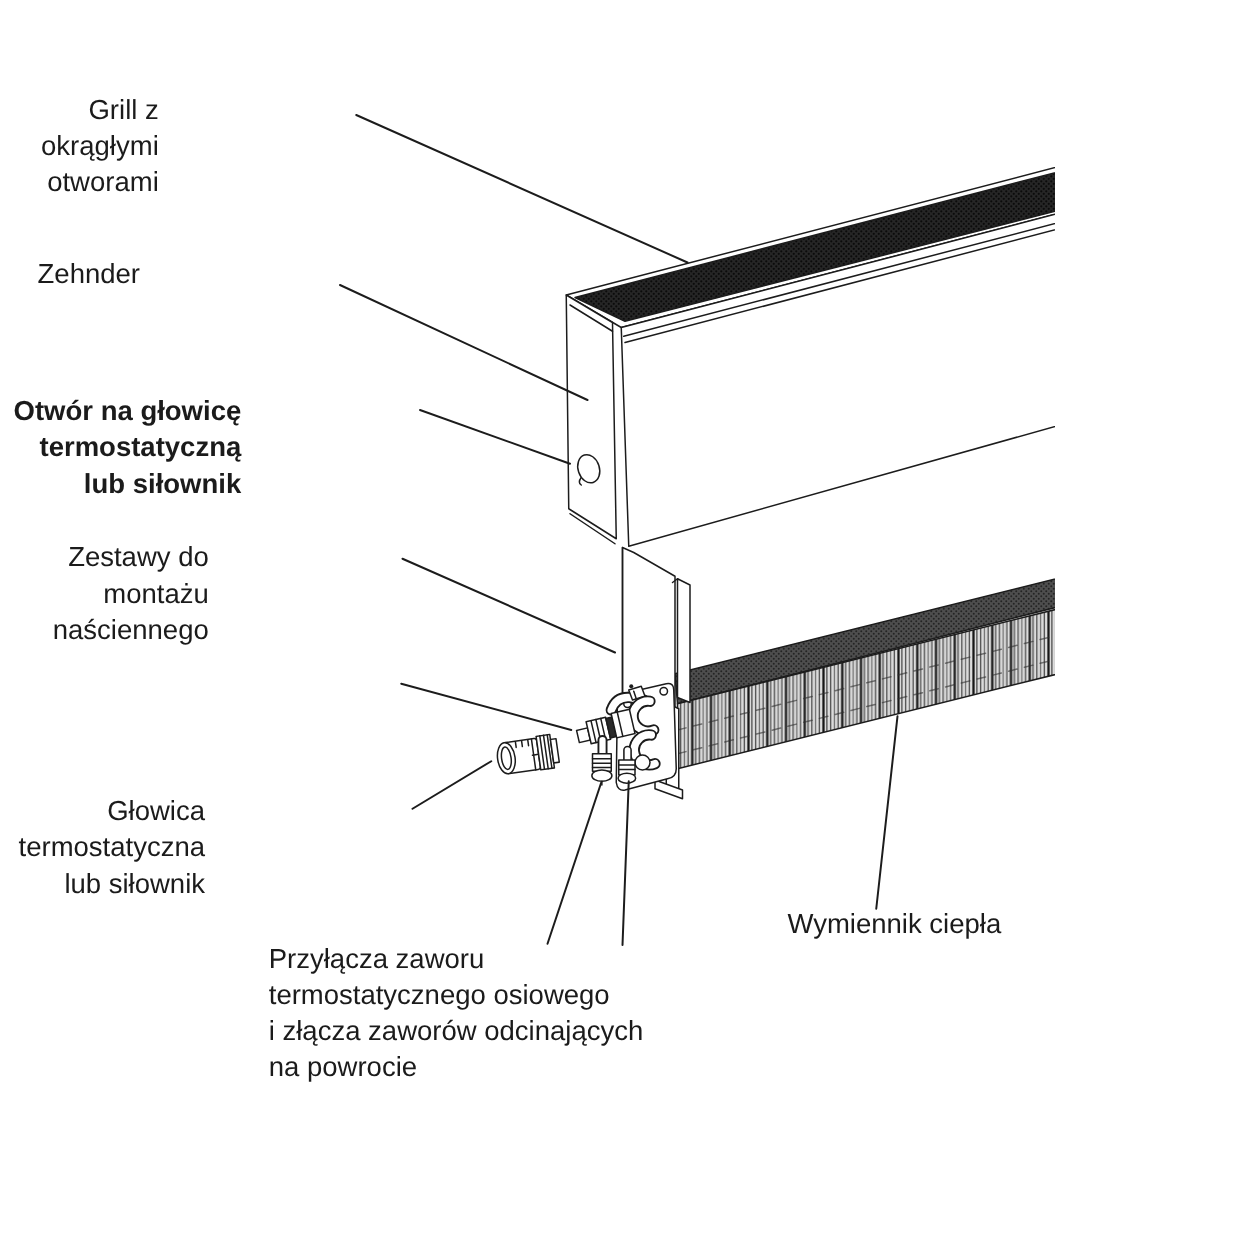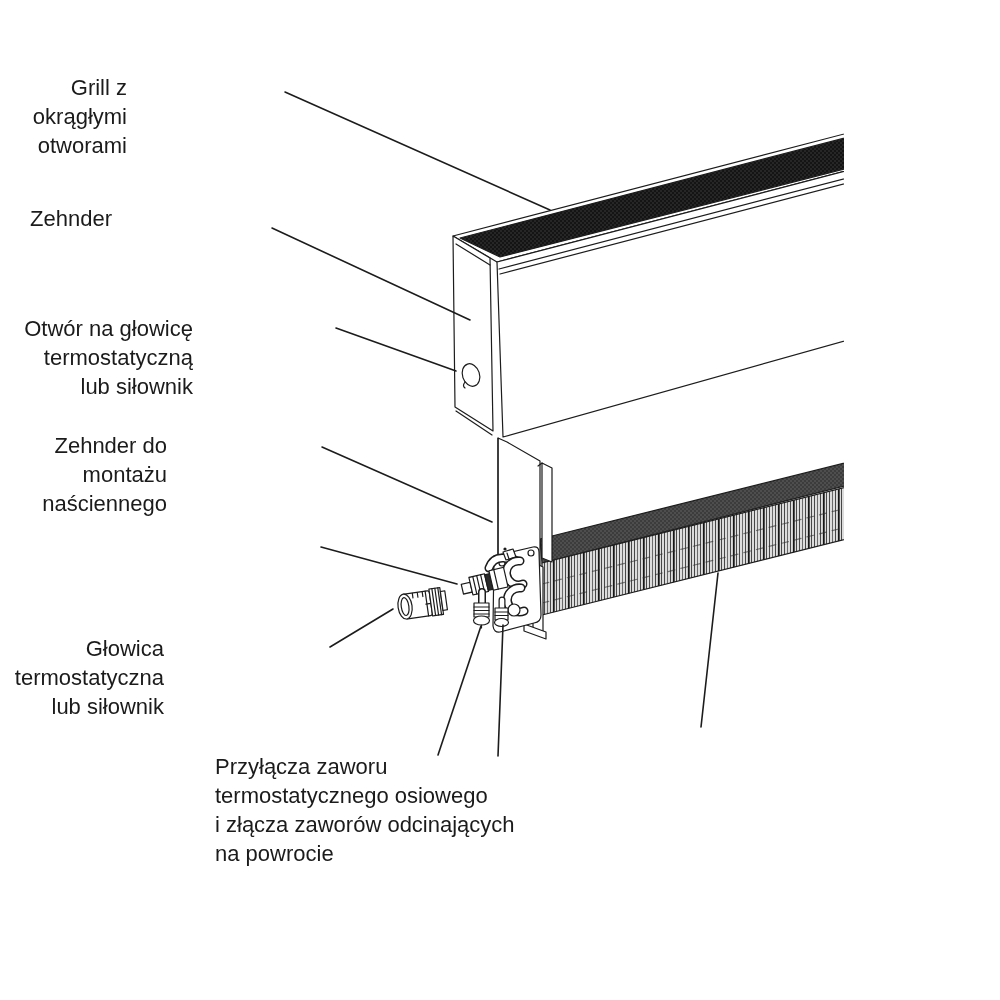--- a/index.html
+++ b/index.html
@@ -172,26 +172,27 @@
         <line x1="481" y1="626" x2="438" y2="755"></line>
         <line x1="503" y1="625" x2="498" y2="756"></line>
         <line x1="718" y1="573" x2="701" y2="727"></line>
       </g>
     </g>
   </svg>
 
   <div class="label r" style="right:717px;top:73px;">Grill z okrągłymi
 otworami</div>
   <div class="label r" style="right:732px;top:204px;">Zehnder</div>
-  <div class="label r" style="right:651px;top:314px;">Otwór na głowicę
+  <div class="label r" style="right:651px;top:314px;font-weight:bold;">Otwór na głowicę
 termostatyczną
 lub siłownik</div>
-  <div class="label r" style="right:677px;top:431px;">Zehnder do montażu
+  <div class="label r" style="right:677px;top:431px;">Zestawy do montażu
 naściennego</div>
   <div class="label r" style="right:680px;top:634px;text-align:right;">Głowica
 termostatyczna
 lub siłownik</div>
   <div class="label" style="left:215px;top:752px;">Przyłącza zaworu
 termostatycznego osiowego
 i złącza zaworów odcinających
 na powrocie</div>
+  <div class="label" style="left:630px;top:724px;">Wymiennik ciepła</div>
 
 </div>
 
 </body></html>

